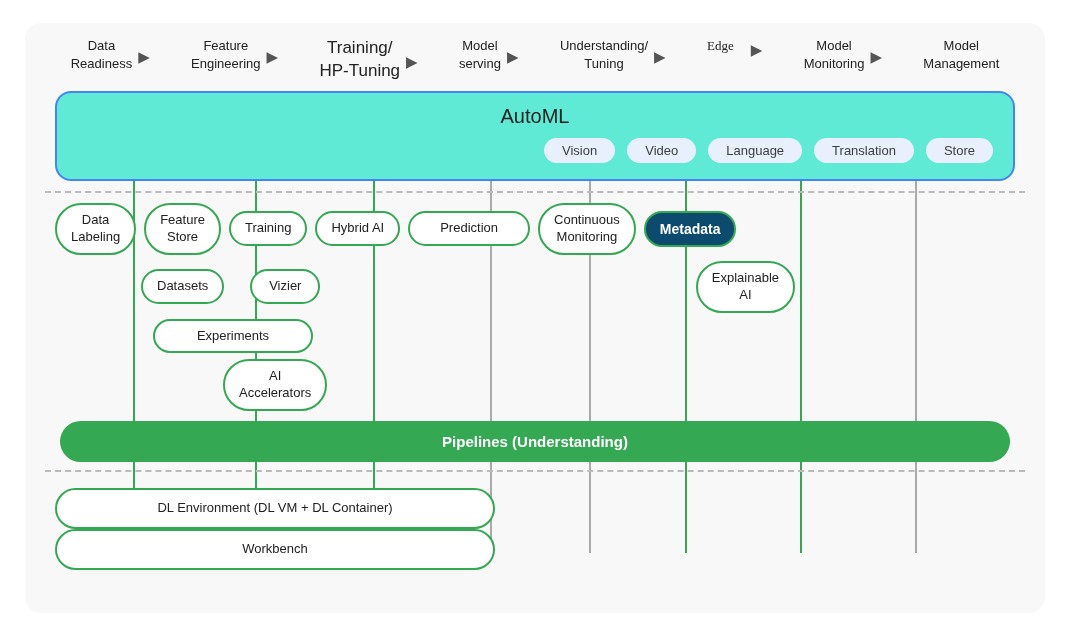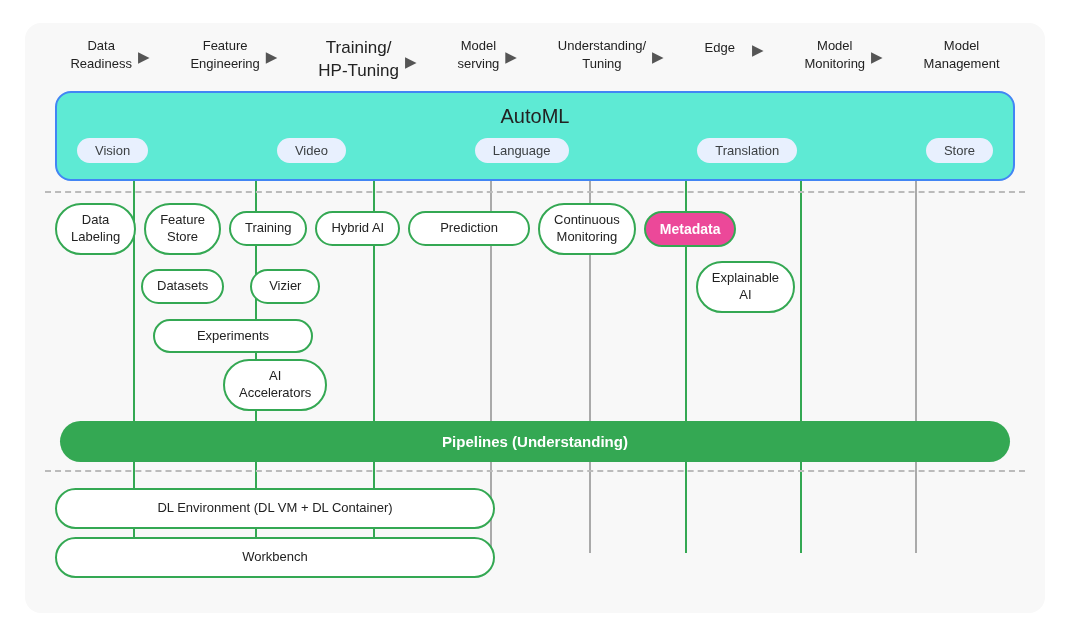--- a/index.html
+++ b/index.html
@@ -58,21 +58,21 @@
     }
     .automl-title {
       text-align: center;
       font-size: 20px;
       color: #222;
       margin-bottom: 10px;
       font-weight: 400;
     }
     .automl-chips {
       display: flex;
-      justify-content: space-between;
+      justify-content: flex-end;
       gap: 12px;
       flex-wrap: wrap;
     }
     .chip {
       background: #e8f0fe;
       color: #3c4043;
       border-radius: 20px;
       padding: 5px 18px;
       font-size: 13px;
     }
@@ -90,21 +90,21 @@
       border-radius: 30px;
       background: #fff;
       color: #222;
       font-size: 13px;
       text-align: center;
       padding: 7px 14px;
       line-height: 1.3;
       white-space: nowrap;
     }
     .green-pill.filled {
-      background: #ec4899;
+      background: #0c4a6e;
       color: #fff;
       font-weight: 600;
       font-size: 14px;
     }
 
     
     .pills-row {
       display: flex;
       align-items: center;
       gap: 10px;
@@ -156,21 +156,21 @@
     <div style="display:flex;align-items:center;gap:0;">
       <div class="step-label" style="white-space:pre-line; text-align:center; font-size:13px; color:#222;">Model
 serving</div>
       <span class="arrow-char">▶</span>
     </div>
     <div style="display:flex;align-items:center;gap:0;">
       <div class="step-label" style="white-space:pre-line; text-align:center; font-size:13px; color:#222;">Understanding/
 Tuning</div>
       <span class="arrow-char">▶</span>
     </div>
-    <div style="display:flex;align-items:center;gap:11px;">
+    <div style="display:flex;align-items:flex-start;gap:11px;font-family:Liberation Serif, serif;">
       <div class="step-label" style="white-space:pre-line; text-align:center; font-size:13px; color:#222;">Edge</div>
       <span class="arrow-char">▶</span>
     </div>
     <div style="display:flex;align-items:center;gap:0;">
       <div class="step-label" style="white-space:pre-line; text-align:center; font-size:13px; color:#222;">Model
 Monitoring</div>
       <span class="arrow-char">▶</span>
     </div>
     <div>
       <div class="step-label" style="white-space:pre-line; text-align:center; font-size:13px; color:#222;">Model
@@ -235,21 +235,21 @@
       <div class="green-pill" style="white-space:pre-line; min-width:100px; text-align:center;">AI
 Accelerators</div>
     </div>
 
     <div class="pipelines-bar" style="margin-top:4px;">
       <span>Pipelines (Understanding)</span>
     </div>
 
     <hr class="dashed-line" style="margin: 2px 0;">
 
-    <div class="bottom-section" style="margin:0 10px; gap:8px;">
+    <div class="bottom-section" style="margin:0 10px; gap:0;">
       <div class="green-pill" style="width:440px; text-align:center; padding:10px 0;">
         <span>DL Environment (DL VM + DL Container)</span>
       </div>
       <div class="green-pill" style="width:440px; text-align:center; padding:10px 0;">
         <span>Workbench</span>
       </div>
     </div>
 
   </div>
 </div>

